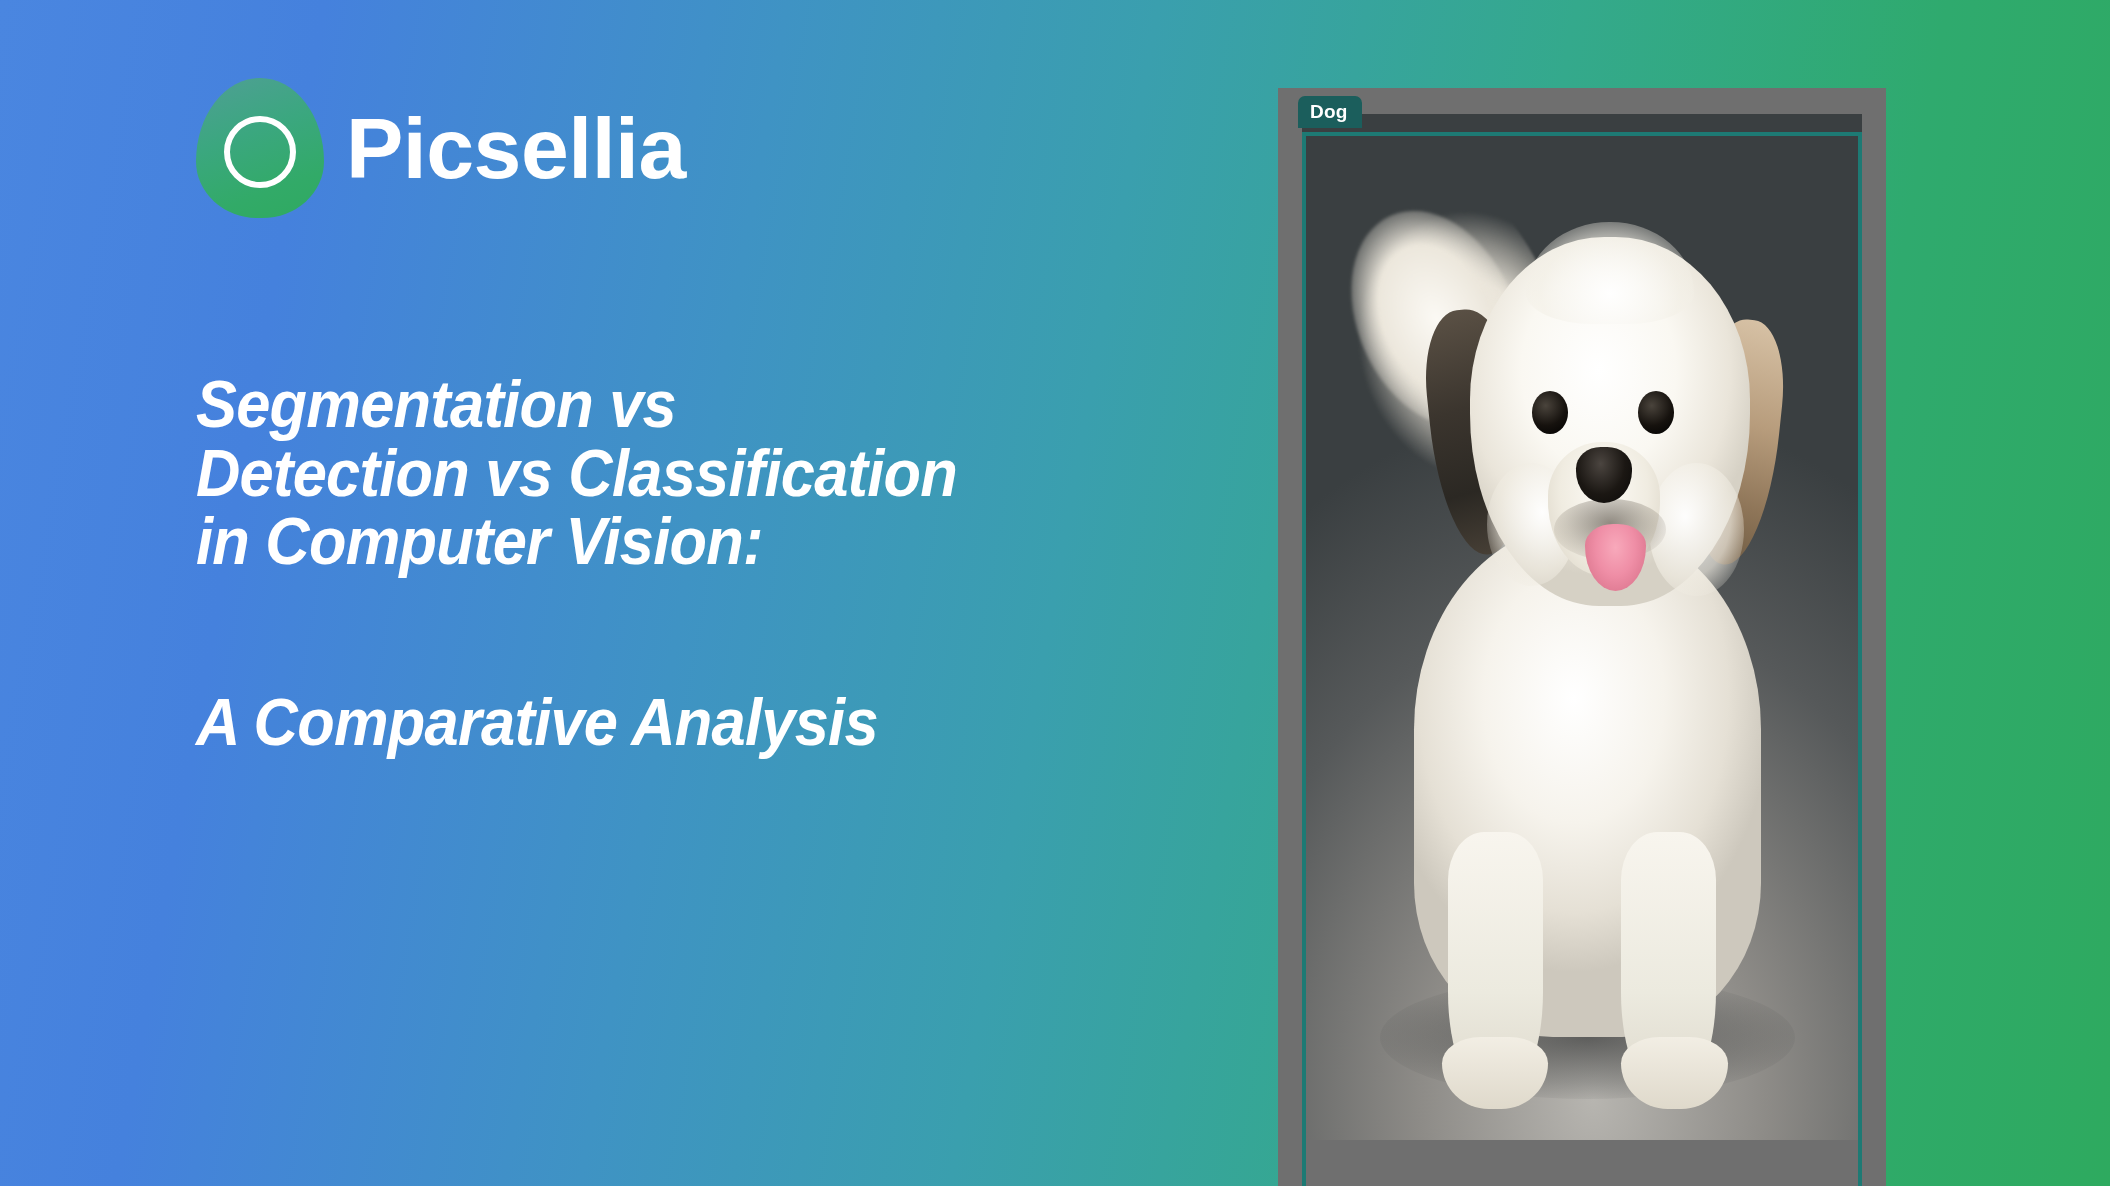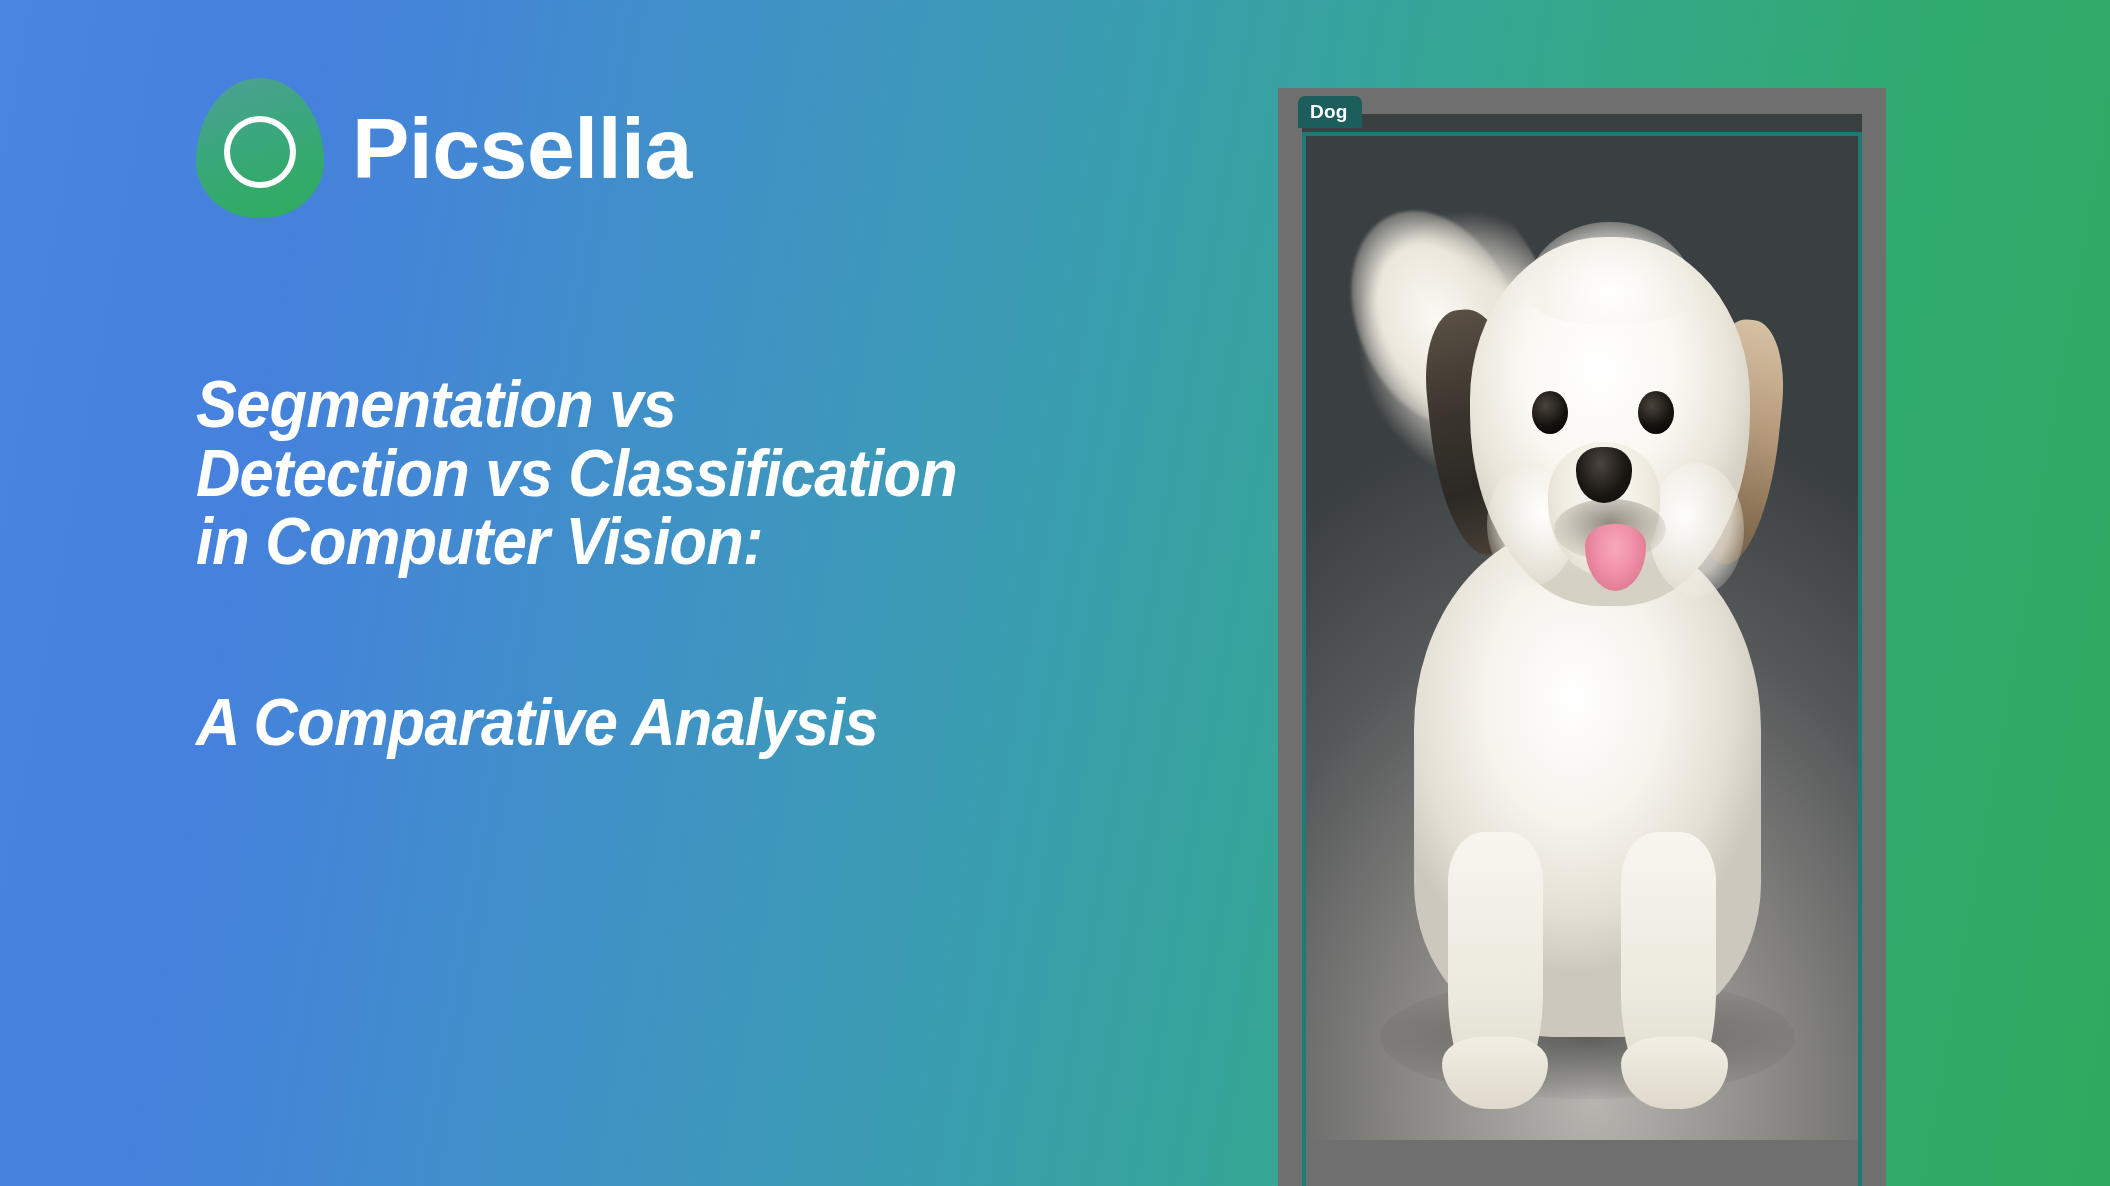--- a/index.html
+++ b/index.html
@@ -15,21 +15,21 @@
     position:relative;
     width:2110px; height:1186px;
     background:linear-gradient(100deg, #4a86e0 0%, #4581dd 14%, #3f93c4 34%, #3a9fae 50%, #34a98c 68%, #2faa6e 84%, #2eaa5f 100%);
     overflow:hidden;
   }
 
   
   #logo {
     position:absolute;
     left:196px; top:78px;
-    display:flex; align-items:center; gap:28px;
+    display:flex; align-items:center; gap:22px;
   }
   #logo-mark {
     position:relative;
     width:128px; height:140px;
     flex:0 0 auto;
   }
   #logo-mark .egg {
     position:absolute; inset:0;
     background:linear-gradient(160deg,#4f9f95 0%,#3ba77f 40%,#32aa68 75%,#2faa60 100%);
     border-radius:52% 52% 50% 50% / 62% 62% 42% 42%;

